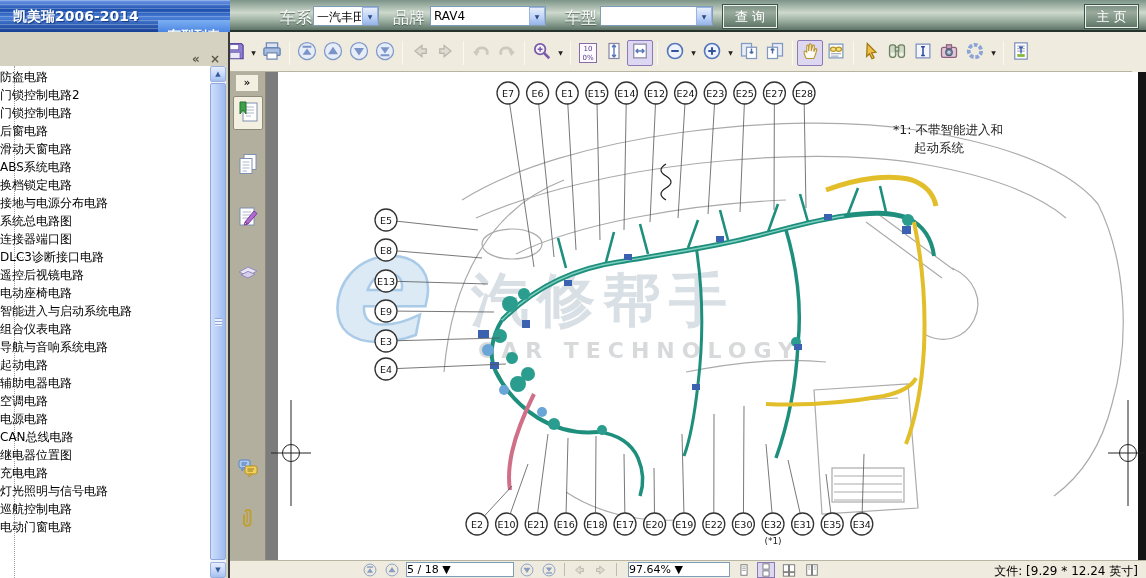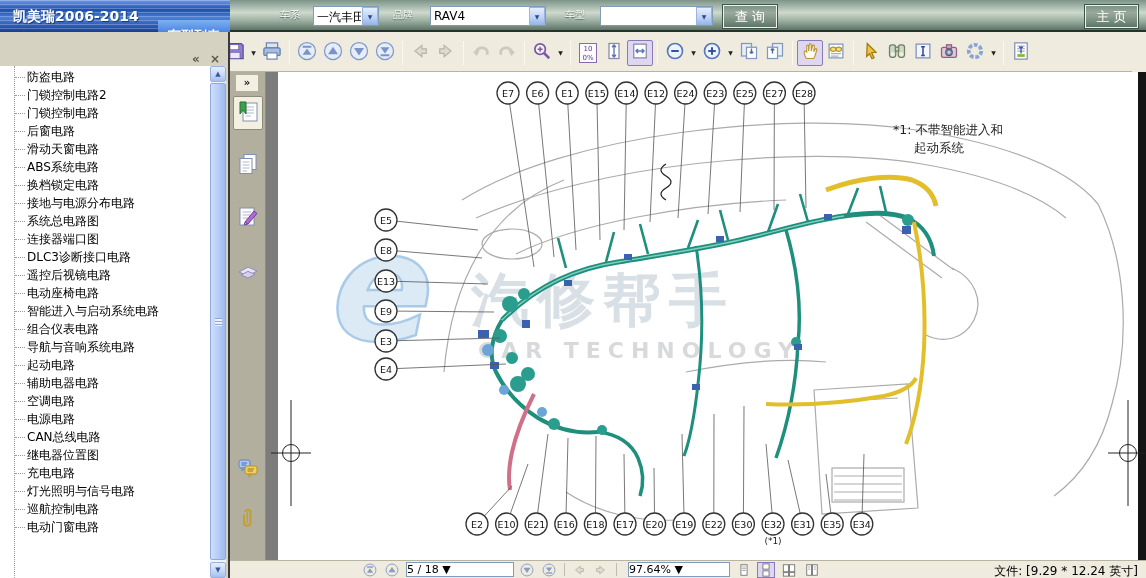--- a/index.html
+++ b/index.html
@@ -15,21 +15,21 @@
   #topbar-left::after { content:""; position:absolute; inset:0;
     background:repeating-linear-gradient(180deg,rgba(255,255,255,.25) 0 1px,rgba(255,255,255,0) 1px 4px); }
   #app-title { position:absolute; left:13px; top:8px; color:#fff; font-weight:bold; font-size:14px; z-index:2;
     text-shadow:1px 1px 1px #123a80; white-space:nowrap; }
   #nav-tab { position:absolute; left:158px; top:0; width:72px; height:32px; z-index:2;
     background:linear-gradient(180deg,#7db0f2 0%,#2f6cd8 60%,#1d52b2 100%);
     color:#fff; font-weight:bold; font-size:13px; text-align:center; line-height:32px; cursor:pointer;margin-top:20px; }
   #topbar-right { position:absolute; left:230px; top:0; width:916px; height:32px;
     background:linear-gradient(180deg,#7d9488 0%,#cdd9cc 42%,#9aae9f 70%,#5e7468 100%);
     border-bottom:2px solid #26332b; }
-  .hdr-label { position:absolute; top:8px; color:#fff; font-size:10px; text-shadow:0 1px 1px #41564a; white-space:nowrap; }
+  .hdr-label { position:absolute; top:8px; color:#fff; font-size:16px; text-shadow:0 1px 1px #41564a; white-space:nowrap; }
   .combo { position:absolute; top:6px; height:20px; background:#fff; border:1px solid #7f9db9; }
   .combo .combo-text { position:absolute; left:3px; top:2px; right:17px; height:15px; overflow:hidden;
     font-size:12px; color:#000; white-space:nowrap; }
   .combo .combo-btn { position:absolute; right:0; top:0; width:16px; height:18px;
     background:linear-gradient(180deg,#e6eefb 0%,#bed2f5 60%,#98b7ea 100%); border:1px solid #9ab4e2;
     font-size:6px; color:#2a4a8a; text-align:center; line-height:17px; cursor:pointer; }
   .hdr-btn { position:absolute; top:5px; height:23px; background:rgba(58,82,70,.35);
     border:1px solid #eef3ee; outline:1px solid #3c5348; color:#fff; font-size:13px;
     text-align:center; line-height:21px; cursor:pointer; white-space:nowrap; }
 
@@ -48,21 +48,21 @@
 
   
   #sidebar { position:absolute; left:0; top:32px; width:230px; height:546px; background:#d6d2c2;
     border-right:2px solid #3a3a38; }
   #sidebar-head { position:absolute; left:0; top:0; width:228px; height:34px; background:#d6d2c2; }
   .sb-head-btn { position:absolute; top:22px; width:16px; height:13px; color:#5c584a;
     font-size:12px; line-height:11px; text-align:center; cursor:pointer; font-weight:bold; }
   #bookmark-pane { position:absolute; left:0; top:34px; width:212px; height:512px; background:#fff; overflow:hidden; }
   #tree-trunk { position:absolute; left:14px; top:0; height:524px; border-left:1px dotted #9a9a9a; }
   #bookmark-list { position:absolute; left:0; top:2px; width:212px; }
-  .bm-item { position:relative; height:18px; line-height:18px; padding-left:27px; white-space:nowrap;
+  .bm-item { position:relative; height:18px; line-height:18px; white-space:nowrap;
     color:#000; font-size:12px; cursor:pointer; }
   .bm-item::before { content:""; position:absolute; left:15px; top:9px; width:10px; border-top:1px dotted #9a9a9a; }
   
   .xp-scroll { position:absolute; width:16px; background:#f2f4fb; }
   #sidebar-scroll { right:2px; top:34px; height:512px; }
   .xp-sbtn { position:absolute; left:0; width:16px; height:16px;
     background:linear-gradient(180deg,#e7eefc 0%,#c7d8f8 55%,#a4c0f0 100%);
     border:1px solid #9ab0dd; border-radius:2px; color:#37589d; font-size:7px; text-align:center; line-height:14px; cursor:pointer; }
   .xp-thumb { position:absolute; left:0; width:16px;
     background:linear-gradient(90deg,#cfdffc 0%,#b7cdf6 50%,#9dbaee 100%);

